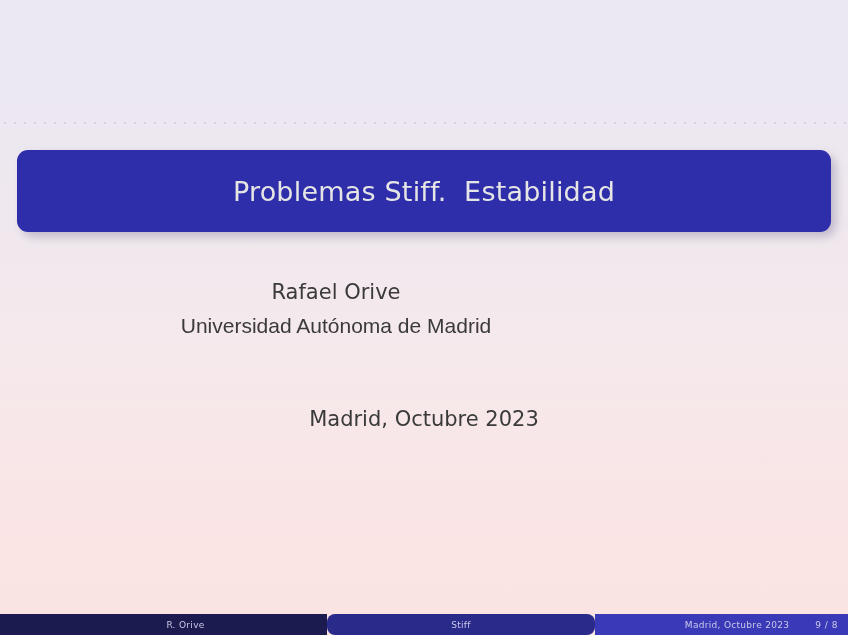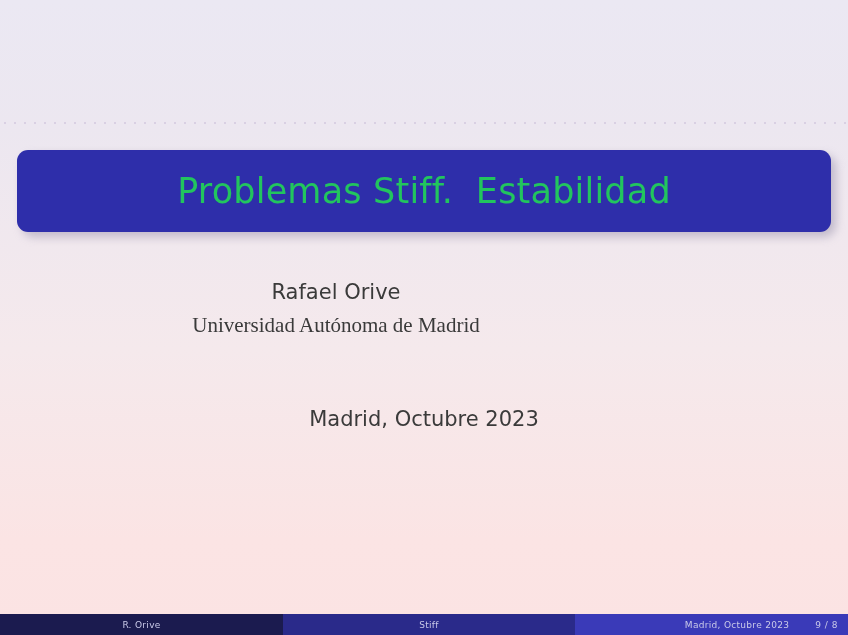--- a/index.html
+++ b/index.html
@@ -52,22 +52,22 @@
     top: 150px;
     width: 814px;
     height: 82px;
     border-radius: 11px;
     background: #2e2eaa;
     display: flex;
     align-items: center;
     justify-content: center;
   }
   .title-text {
-    color: #22c55e;
-    font-size: 35px;
+    color: #e5e5e5;
+    font-size: 27px;
     letter-spacing: 0.2px;
     font-family: "DejaVu Sans", sans-serif;
     white-space: pre;
   }
 
   
   .author-block {
     position: absolute;
     left: 0;
     top: 276px;
@@ -76,21 +76,21 @@
     color: #3a3a3a;
   }
   .author-name {
     font-size: 21px;
     line-height: 33px;
     font-family: "DejaVu Sans", sans-serif;
   }
   .author-affil {
     font-size: 21px;
     line-height: 33px;
-    font-family: Liberation Serif, serif;
+    font-family: Liberation Sans, sans-serif;
   }
 
   .date-block {
     position: absolute;
     left: 0;
     top: 407px;
     width: 848px;
     text-align: center;
     color: #3a3a3a;
     font-size: 21px;
@@ -115,24 +115,26 @@
     font-size: 9px;
     color: #c9c9e8;
     letter-spacing: 0.3px;
     overflow: hidden;
     white-space: nowrap;
     font-family: "DejaVu Sans", sans-serif;
   }
   .seg-author {
     width: 283px;
     background: #1b1b4f;
+    padding-left: 44px;
   }
   .seg-title {
-    width: 292px;
+    width: 268px;
     background: #2a2a8a;
+    border-radius: 8px;
   }
   .seg-date {
     flex: 1 1 auto;
     background: #3a3ab8;
     justify-content: flex-end;
     padding-right: 10px;
   }
   .seg-date .date-label {
     margin-right: 26px;
   }

